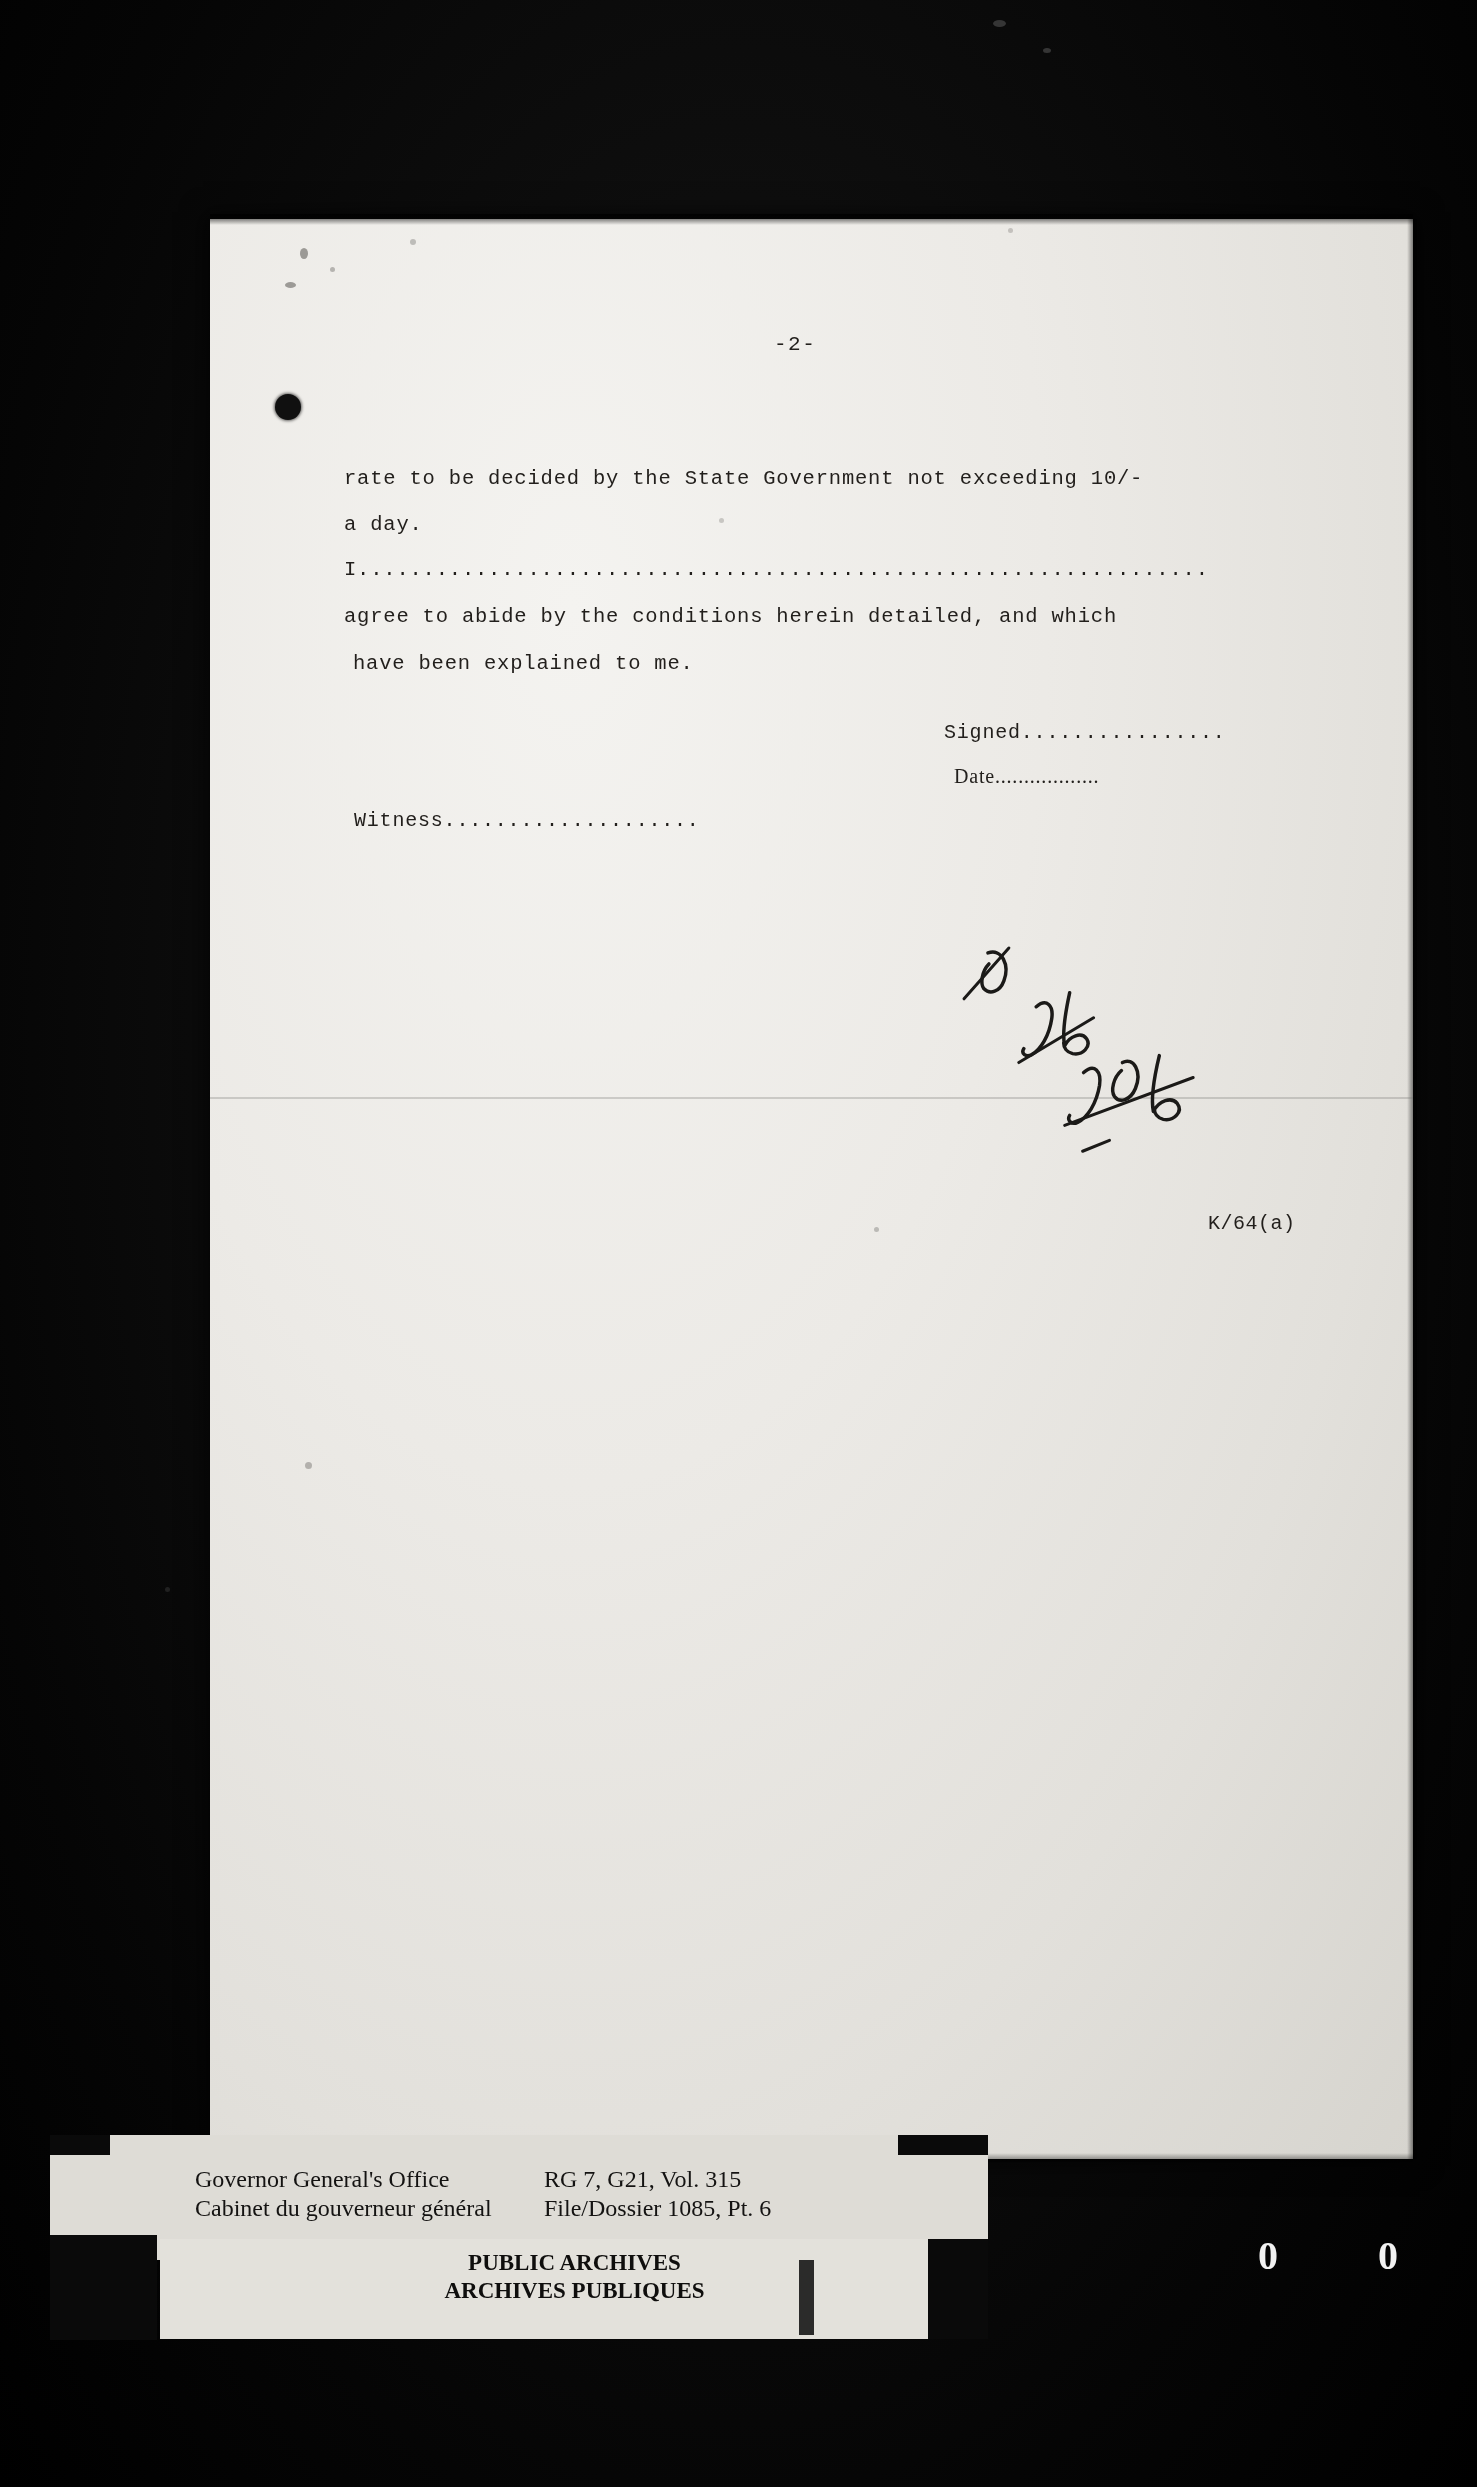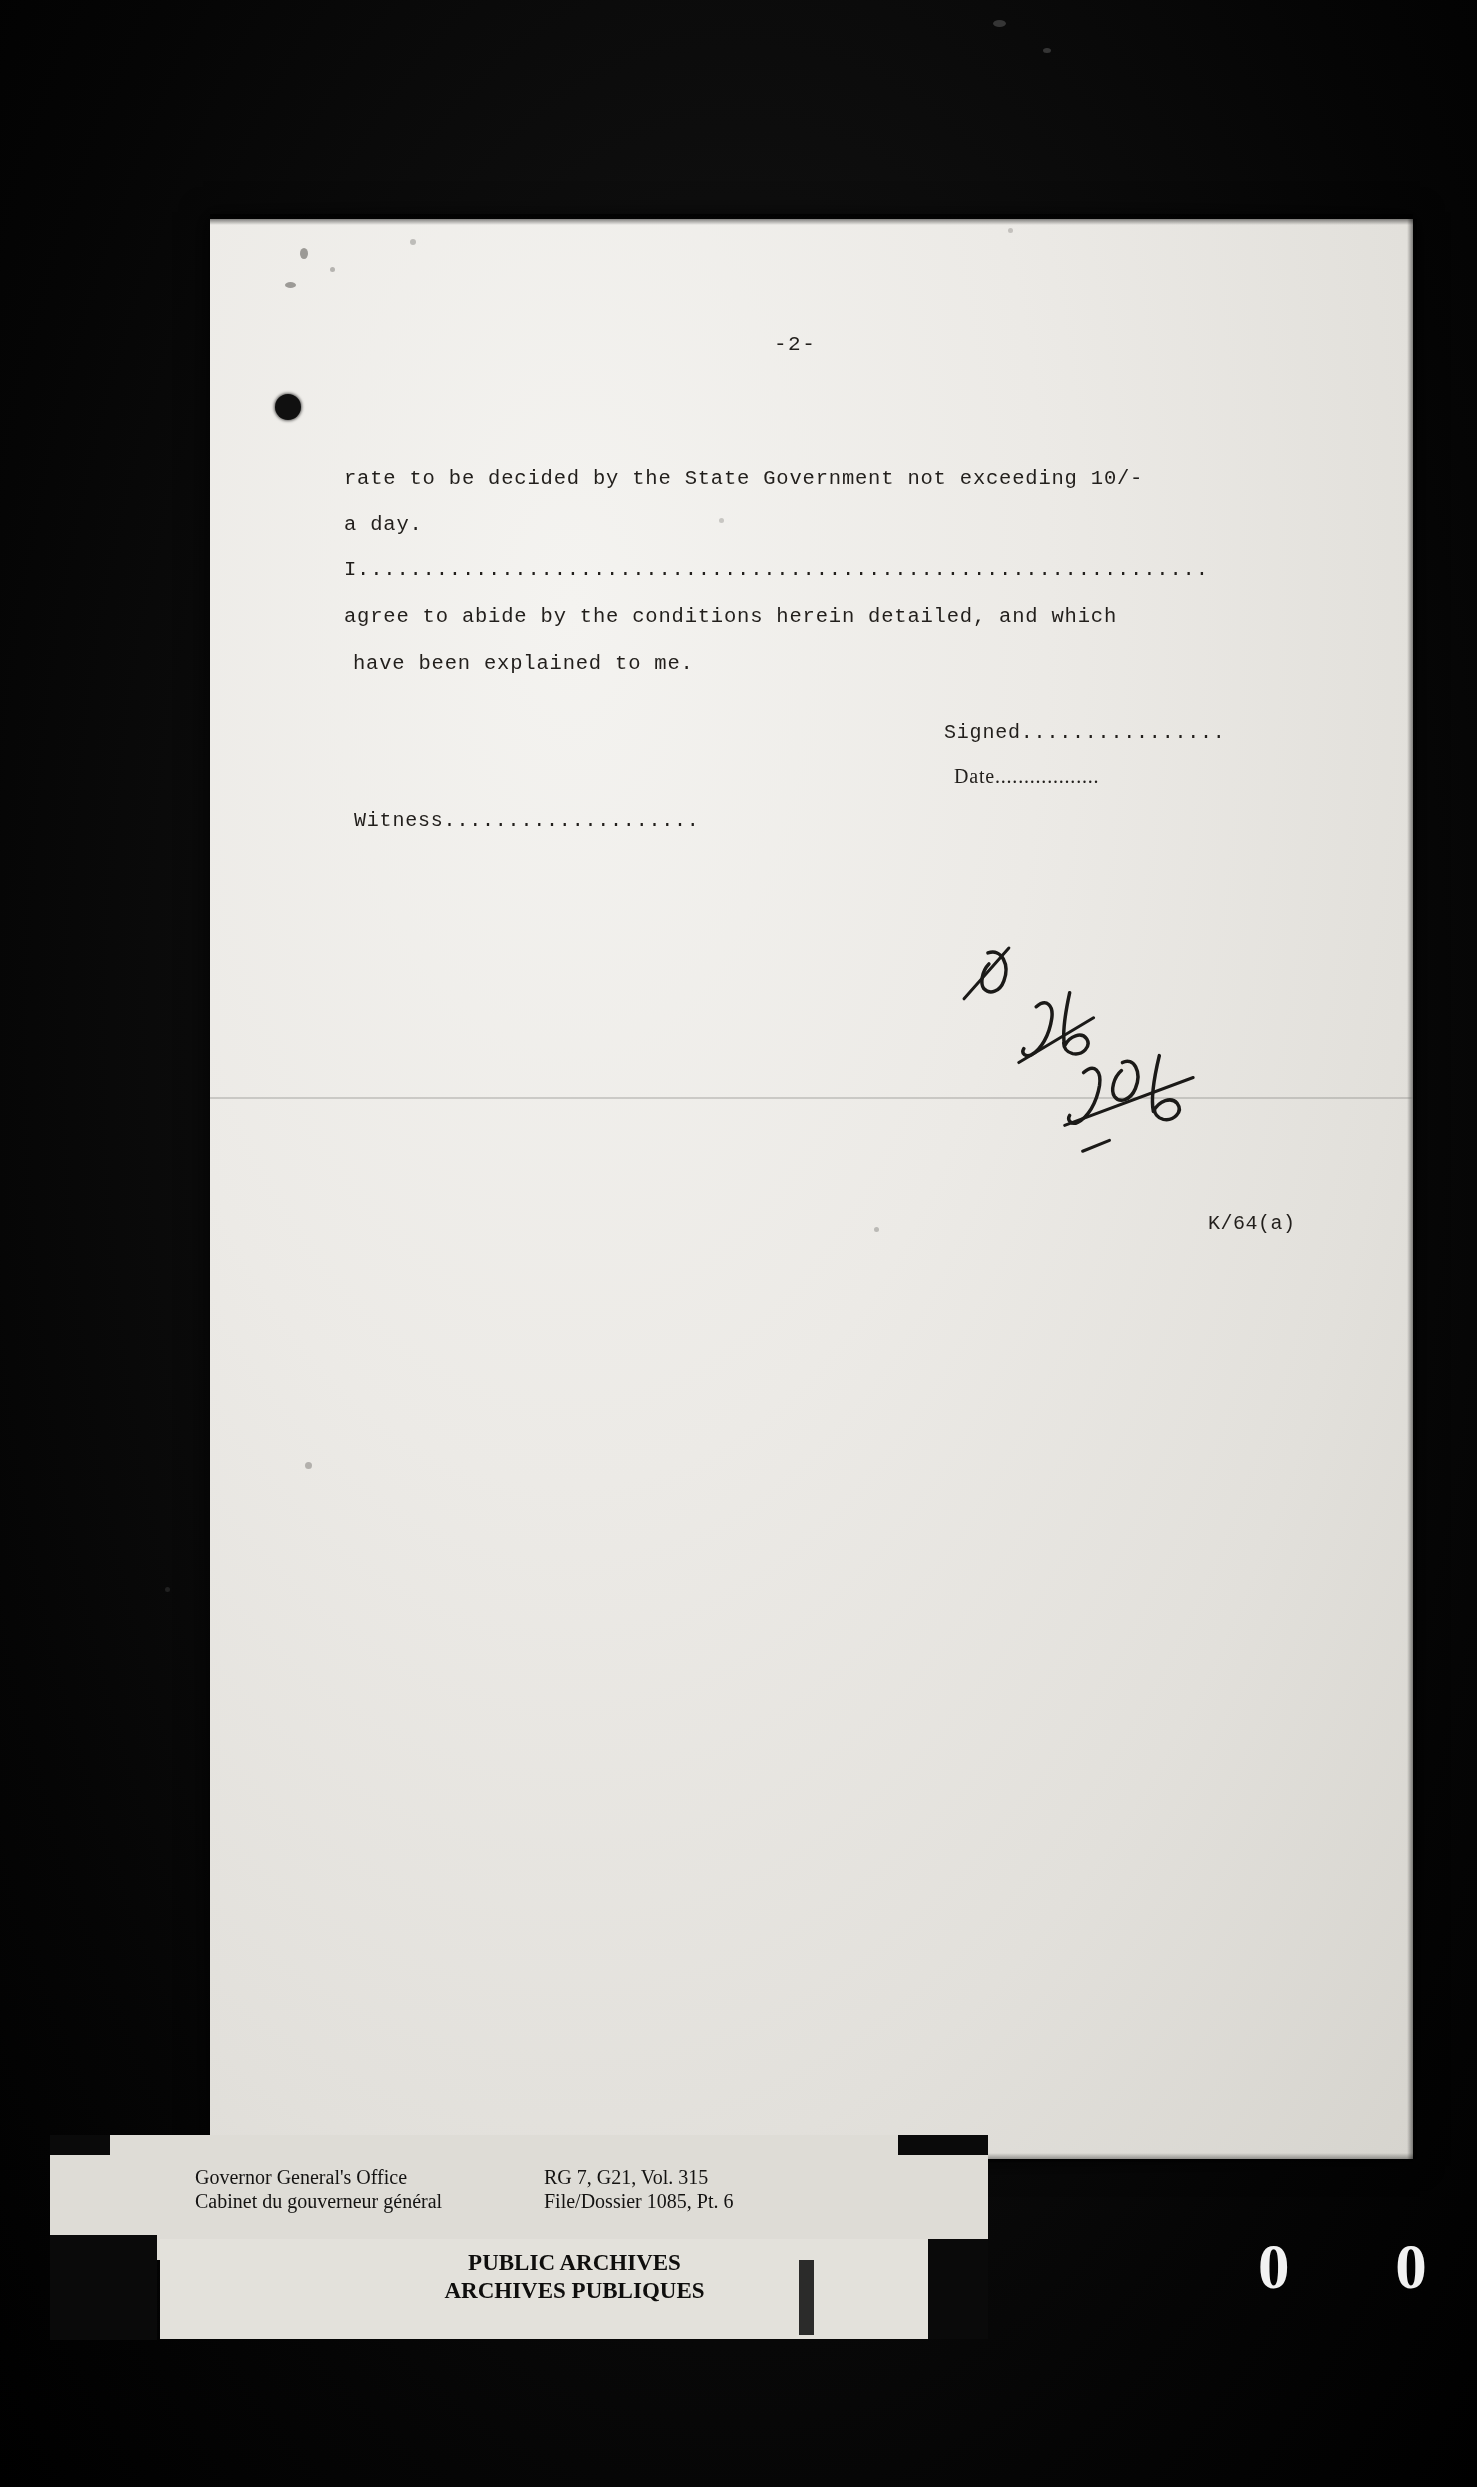--- a/index.html
+++ b/index.html
@@ -159,21 +159,21 @@
   #label-table {
     position: absolute;
     left: 145px;
     top: 30px;
     width: 759px;
   }
   .lbl-row { display: flex; }
   .lbl-cell {
     font-family: "Liberation Serif", serif;
     color: #141312;
-    font-size: 20px;
+    font-size: 24px;
     line-height: 1.22;
     white-space: nowrap;
   }
   .lbl-left { width: 349px; }
   .lbl-right { width: 379px; }
 
   #label-heading {
     position: absolute;
     left: 145px;
     top: 114px;
@@ -186,21 +186,21 @@
     line-height: 1.22;
   }
 
   
   #frame-digits {
     position: absolute;
     left: 1258px;
     top: 2236px;
     color: #f2f2f2;
     font-family: "Liberation Serif", serif;
-    font-size: 63px;
+    font-size: 40px;
     font-weight: bold;
     letter-spacing: 45px;
     line-height: 1;
   }
 </style>
 </head>
 <body>
 
 <div id="film">
   <div class="speck" style="left:993px;top:20px;width:13px;height:7px;"></div>

